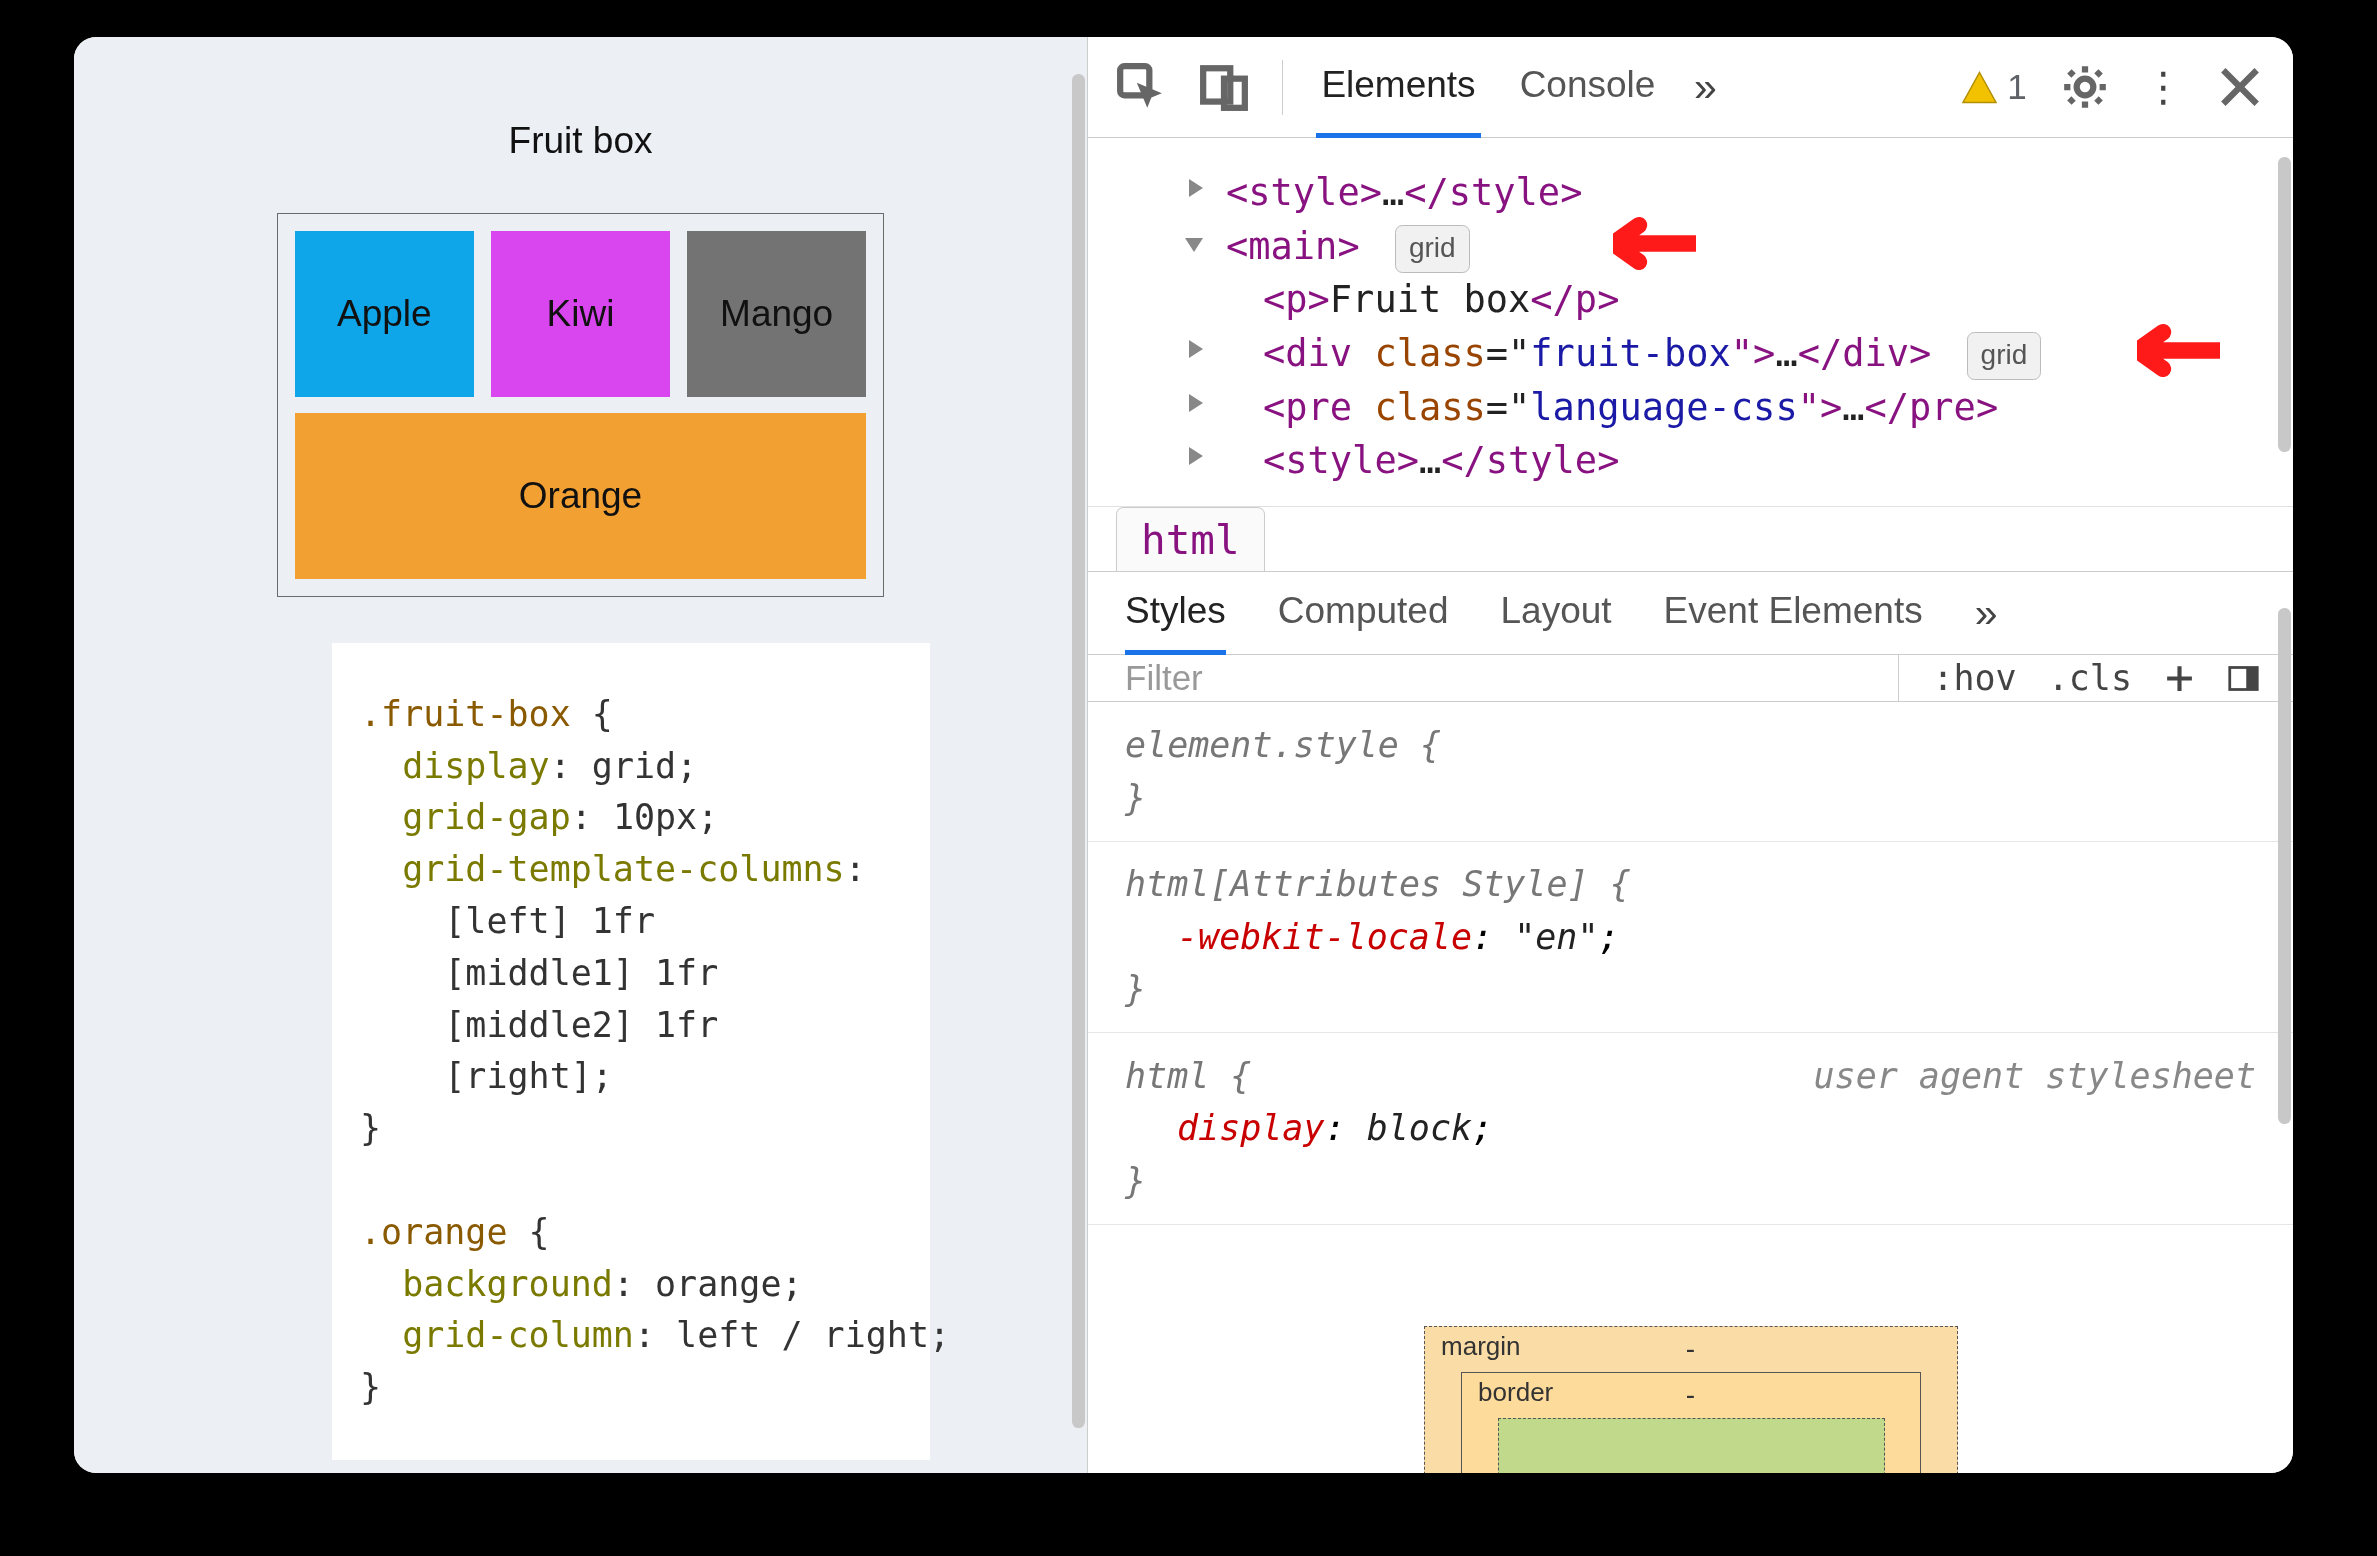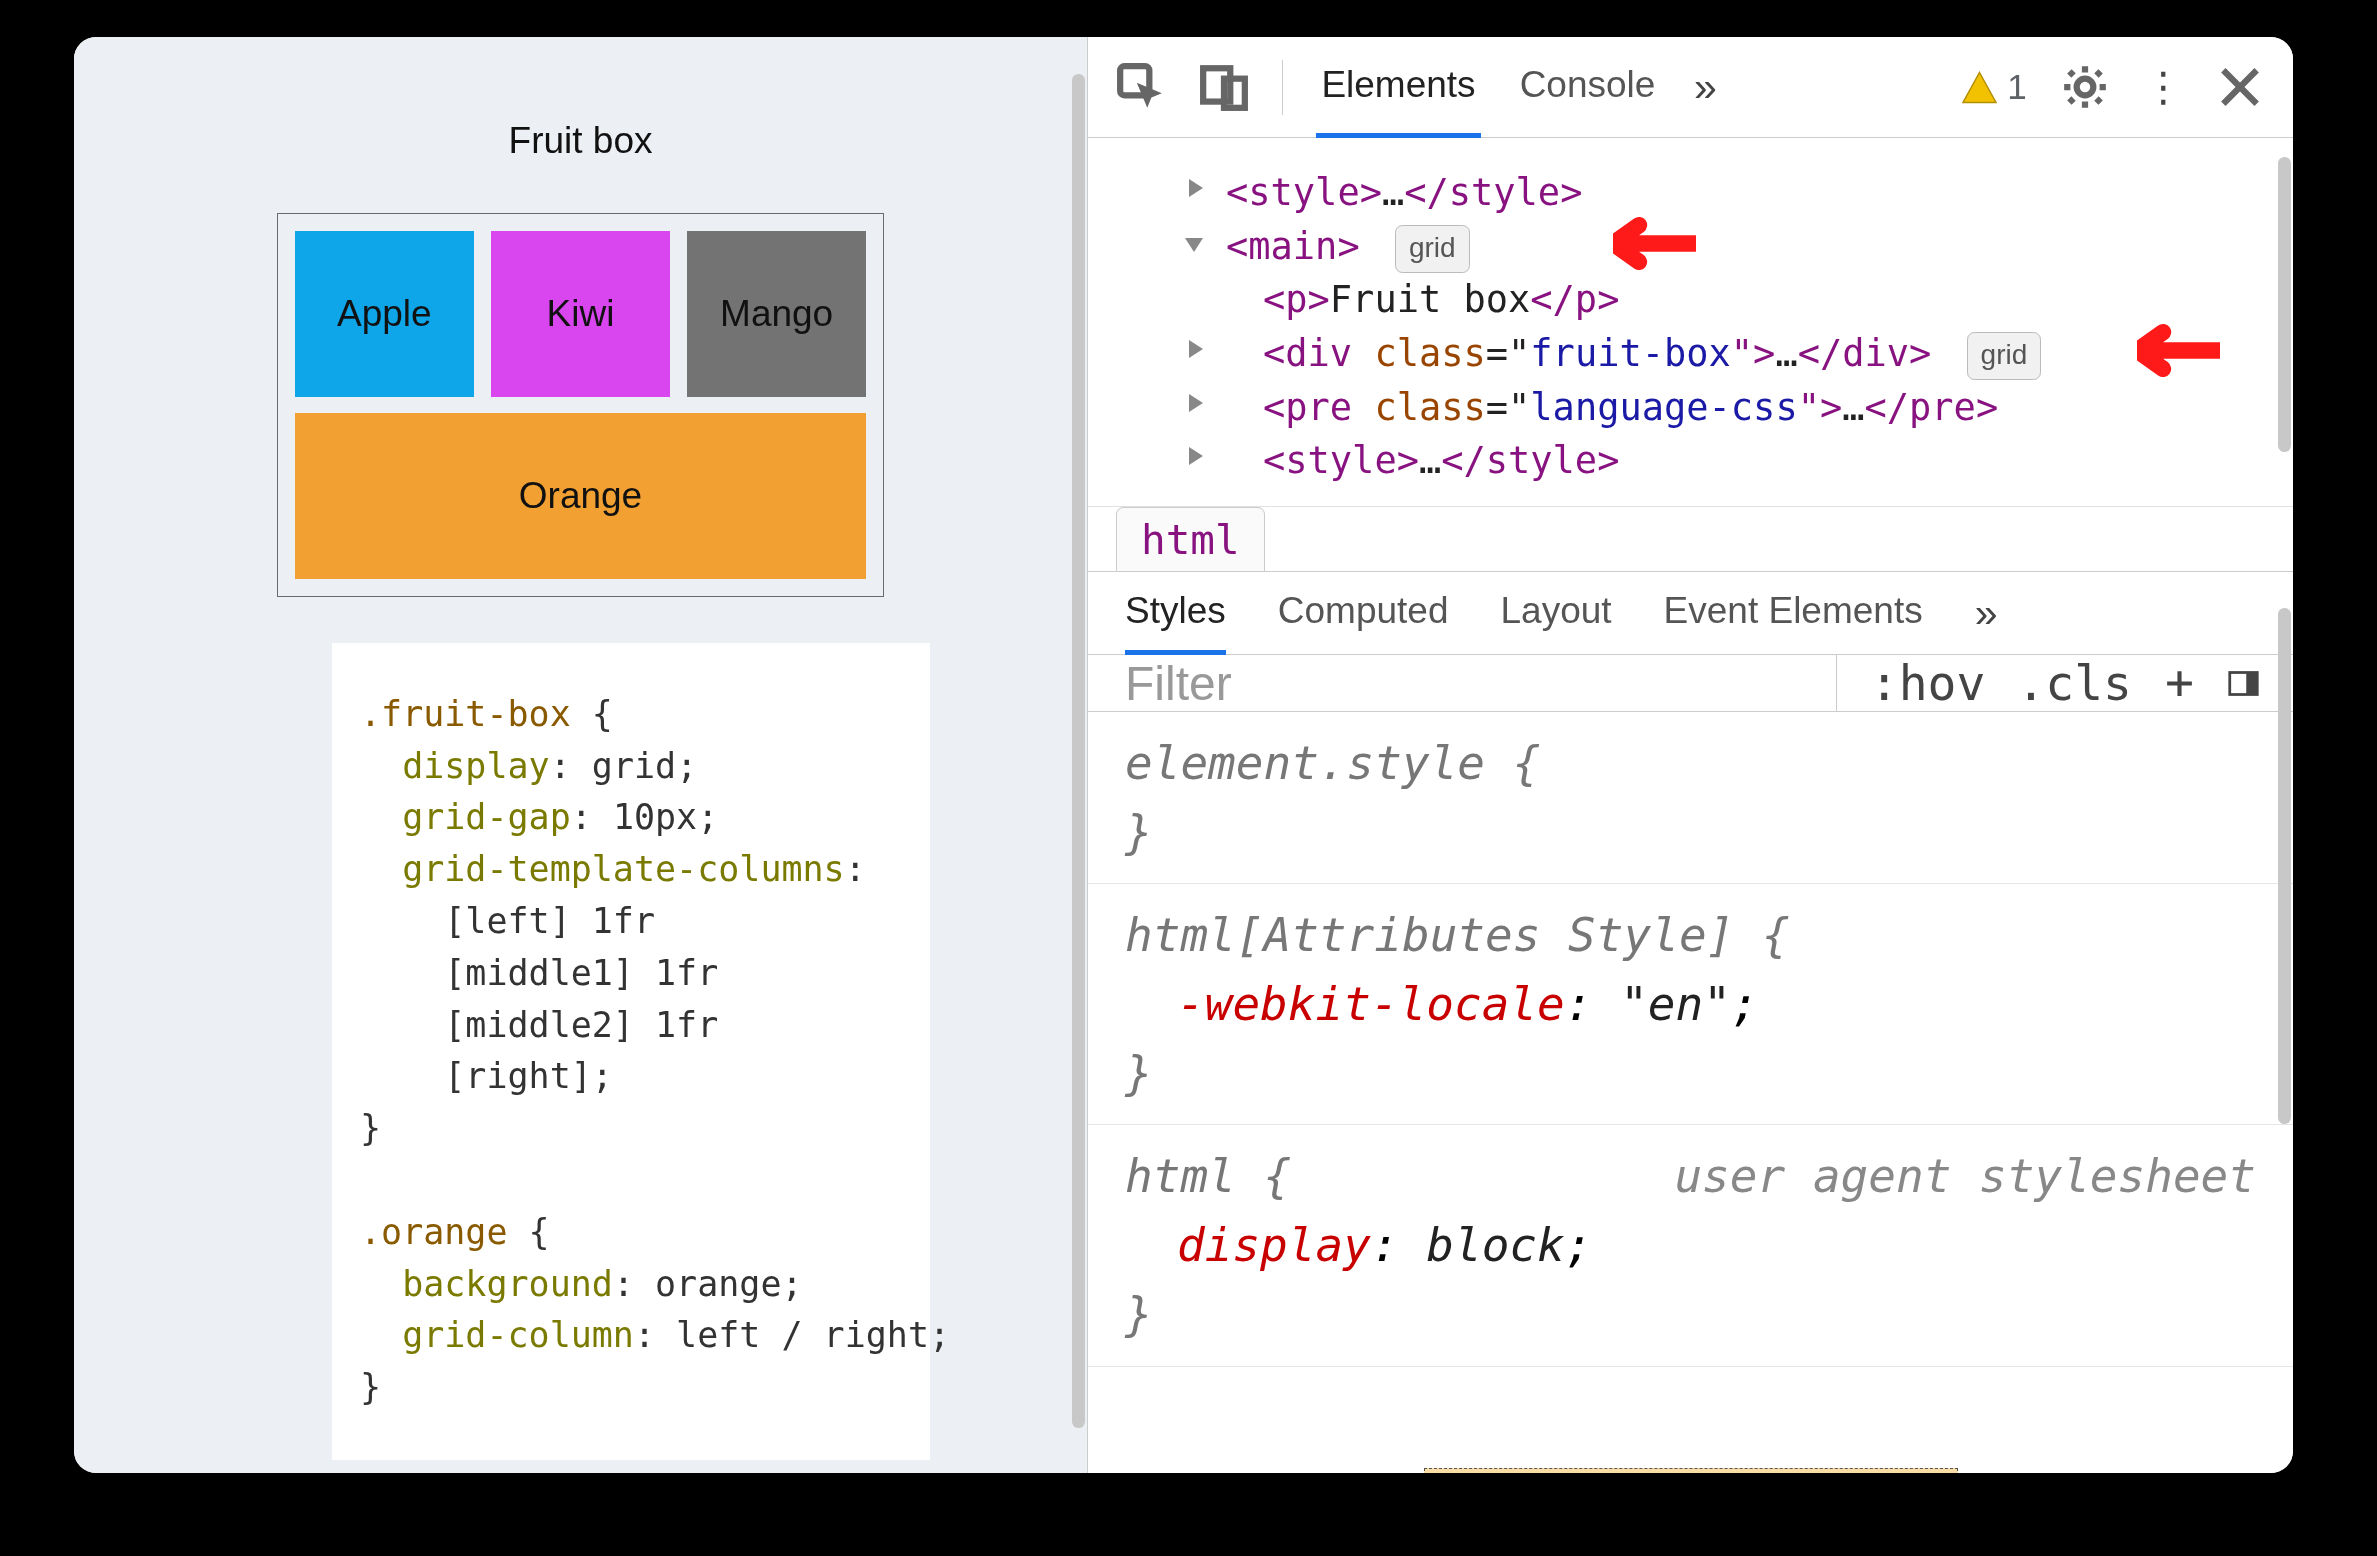--- a/index.html
+++ b/index.html
@@ -123,29 +123,29 @@
   
   .breadcrumb { height: 72px; border-top: 0.9px solid #e1e1e1; border-bottom: 0.9px solid #ccc; display: flex; align-items: center; padding-left: 28px; }
   .crumb { font-family: ui-monospace, monospace; font-size: 41px; color: #881280; padding: 7.4px 24px; border: 0.9px solid #ccc; border-bottom: none; border-radius: 7.4px 7.4px 0 0; background: #fafafa; }
 
   
   .subtabs { height: 83px; display: flex; align-items: center; gap: 52px; padding-left: 37px; border-bottom: 0.9px solid #ccc; font-size: 37px; color: #555; }
   .subtab { height: 83px; display: flex; align-items: center; border-bottom: 5.5px solid transparent; cursor: pointer; }
   .subtab.active { color: #222; border-bottom-color: #1a73e8; }
 
   
-  .filter-row { height: 76px; display: flex; align-items: center; border-bottom: 0.9px solid #ccc; font-size: 48px; }
+  .filter-row { height: 76px; display: flex; align-items: center; border-bottom: 0.9px solid #ccc; font-size: 35px; }
   .filter-input { flex: 1; padding-left: 37px; color: #999; font-family: inherit; border-right: 0.9px solid #ccc; height: 100%; display: flex; align-items: center; }
   .filter-tools { display: flex; align-items: center; gap: 31px; padding: 0 33px; font-family: ui-monospace, monospace; color: #444; }
   .plus-ic, .panel-ic { width: 33px; height: 33px; }
 
   
   .rules {
     font-family: ui-monospace, SFMono-Regular, Menlo, Consolas, monospace;
-    font-size: 46px;
+    font-size: 35px;
     line-height: 1.5;
   }
   .rule-block { padding: 16.6px 37px 16.6px 37px; border-bottom: 0.9px solid #e6e6e6; position: relative; }
   .sel-gray { color: #777; font-style: italic; }
   .prop-red { color: #c80000; }
   .prop-italic { font-style: italic; }
   .val-italic { color: #222; font-style: italic; }
   .ua-label { position: absolute; right: 37px; top: 16.6px; color: #888; font-style: italic; }
 
   

